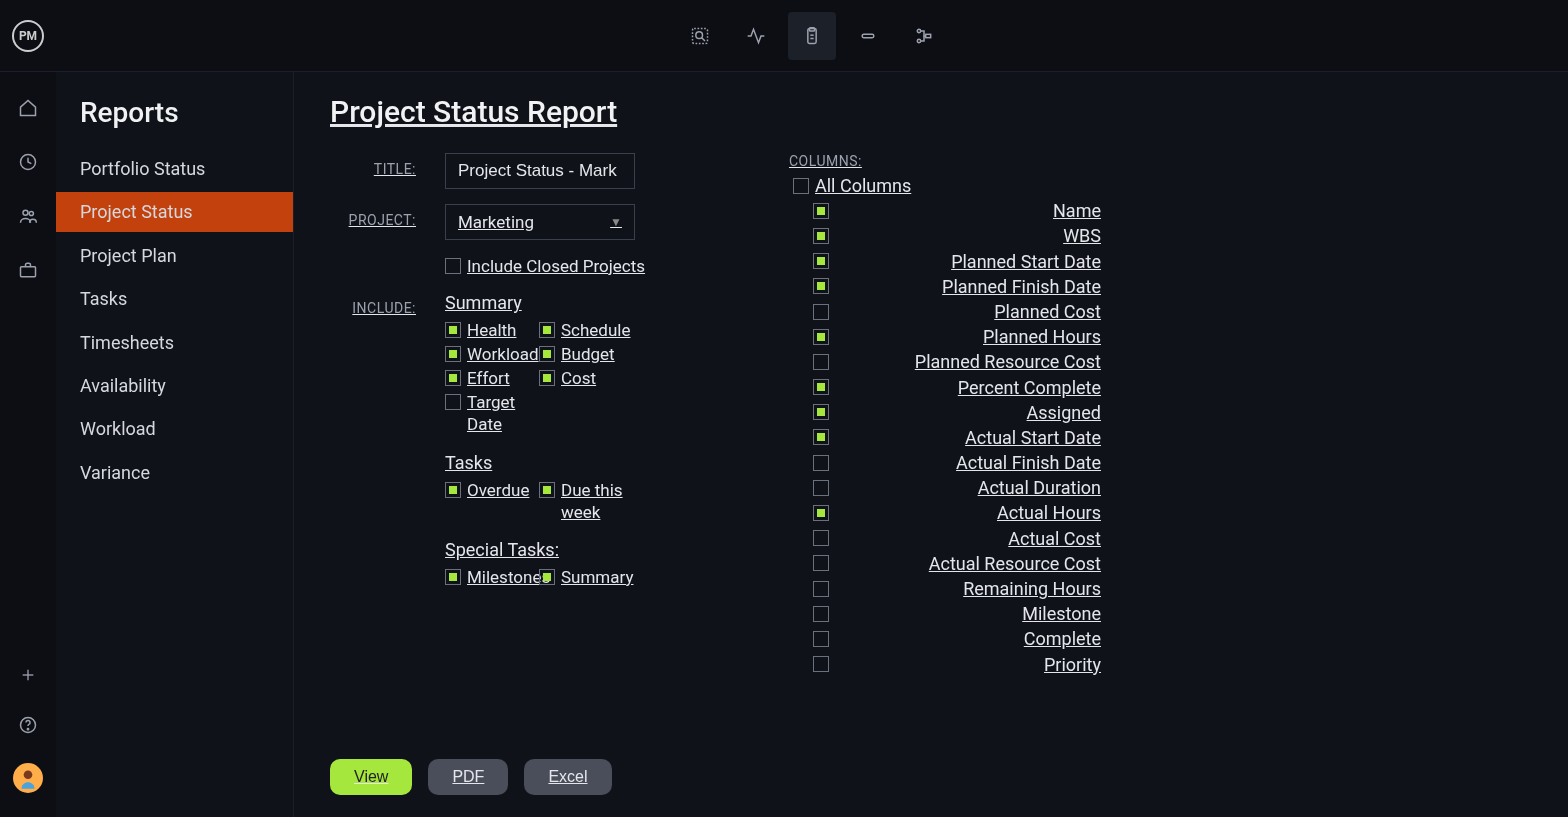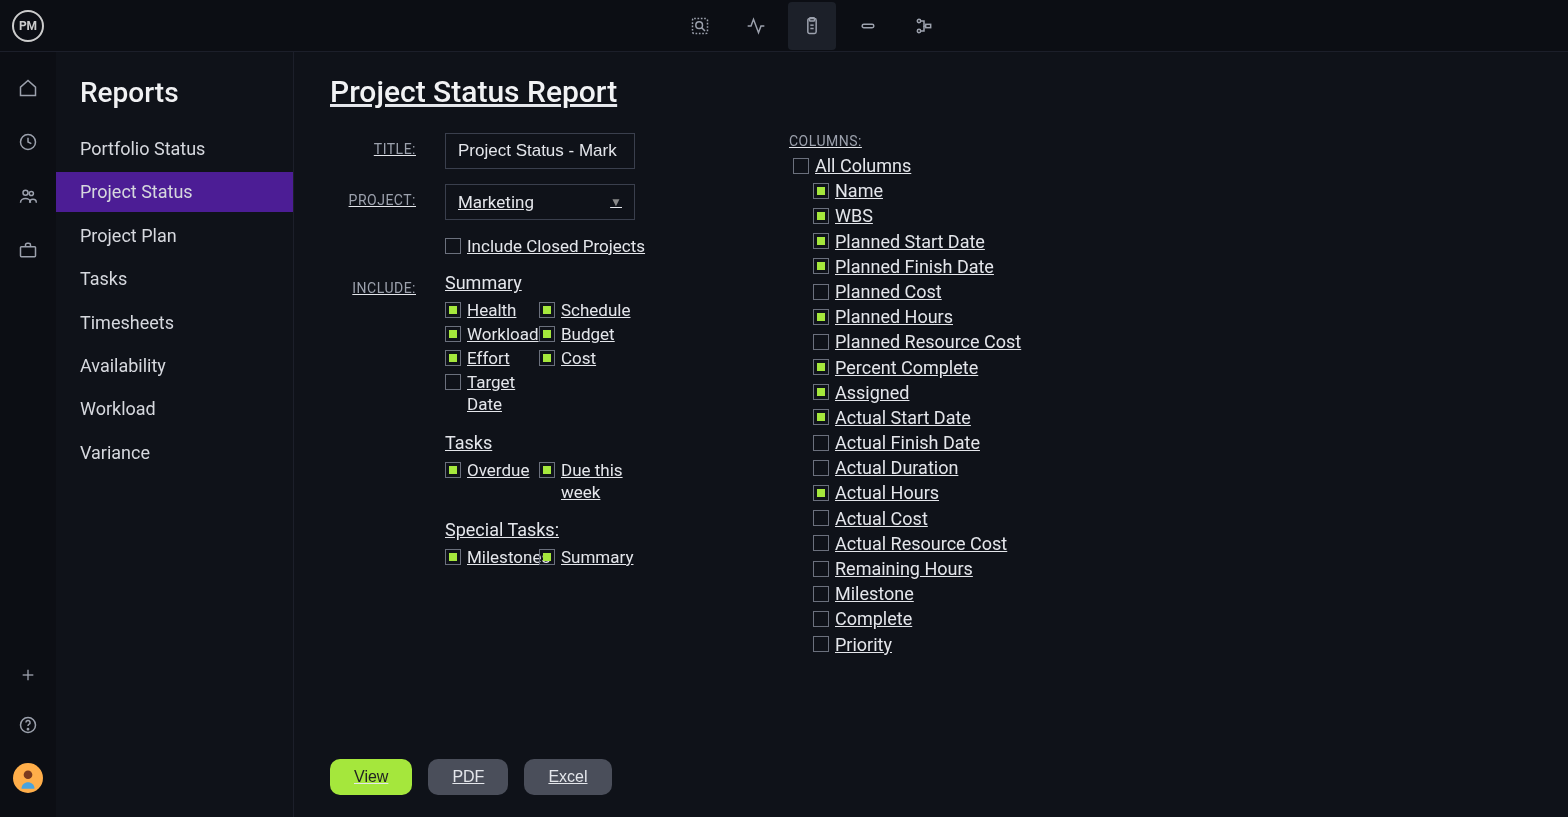--- a/index.html
+++ b/index.html
@@ -5,21 +5,21 @@
   * { box-sizing: border-box; margin: 0; padding: 0; }
   html, body { width: 1568px; height: 817px; overflow: hidden; }
   body {
     background: #0c0e14;
     color: #e4e6eb;
     font-family: -apple-system, BlinkMacSystemFont, "Segoe UI", Roboto, Helvetica, Arial, sans-serif;
     display: flex;
     flex-direction: column;
   }
   .topbar {
-    height: 52px;
+    height: 72px;
     background: #0c0e14;
     border-bottom: 1px solid #1c1f2a;
     display: flex;
     align-items: center;
   }
   .logo {
     width: 56px;
     height: 56px;
     display: flex;
     align-items: center;
@@ -93,21 +93,21 @@
   }
   .nav-item {
     padding: 8px 24px;
     font-size: 18px;
     color: #d6d8de;
     cursor: pointer;
     line-height: 1.3;
     margin-bottom: 4px;
   }
   .nav-item.active {
-    background: #4c1d95;
+    background: #c2410c;
   }
   .main {
     flex: 1;
     padding: 22px 36px;
     display: flex;
     flex-direction: column;
     background: #0f1219;
     overflow: hidden;
     text-decoration: underline;
   }
@@ -208,21 +208,21 @@
     overflow-y: auto;
     padding-right: 8px;
   }
   .col-item {
     display: flex; align-items: center; gap: 6px;
     font-size: 18px; color: #e4e6eb;
     cursor: pointer;
     line-height: 1.4;
     padding-left: 4px;
   }
-  .col-item.child { padding-left: 24px; }
+  .col-item.child { padding-left: 24px; justify-content: space-between; }
   .col-item .box {
     width: 16px; height: 16px;
     border: 1px solid #6b707d;
     flex-shrink: 0;
     display:flex; align-items:center; justify-content:center;
   }
   .col-item.checked .box::after {
     content: ""; width: 8px; height: 8px; background: #a5e73c;
   }
   .col-scroll::-webkit-scrollbar { width: 8px; }

